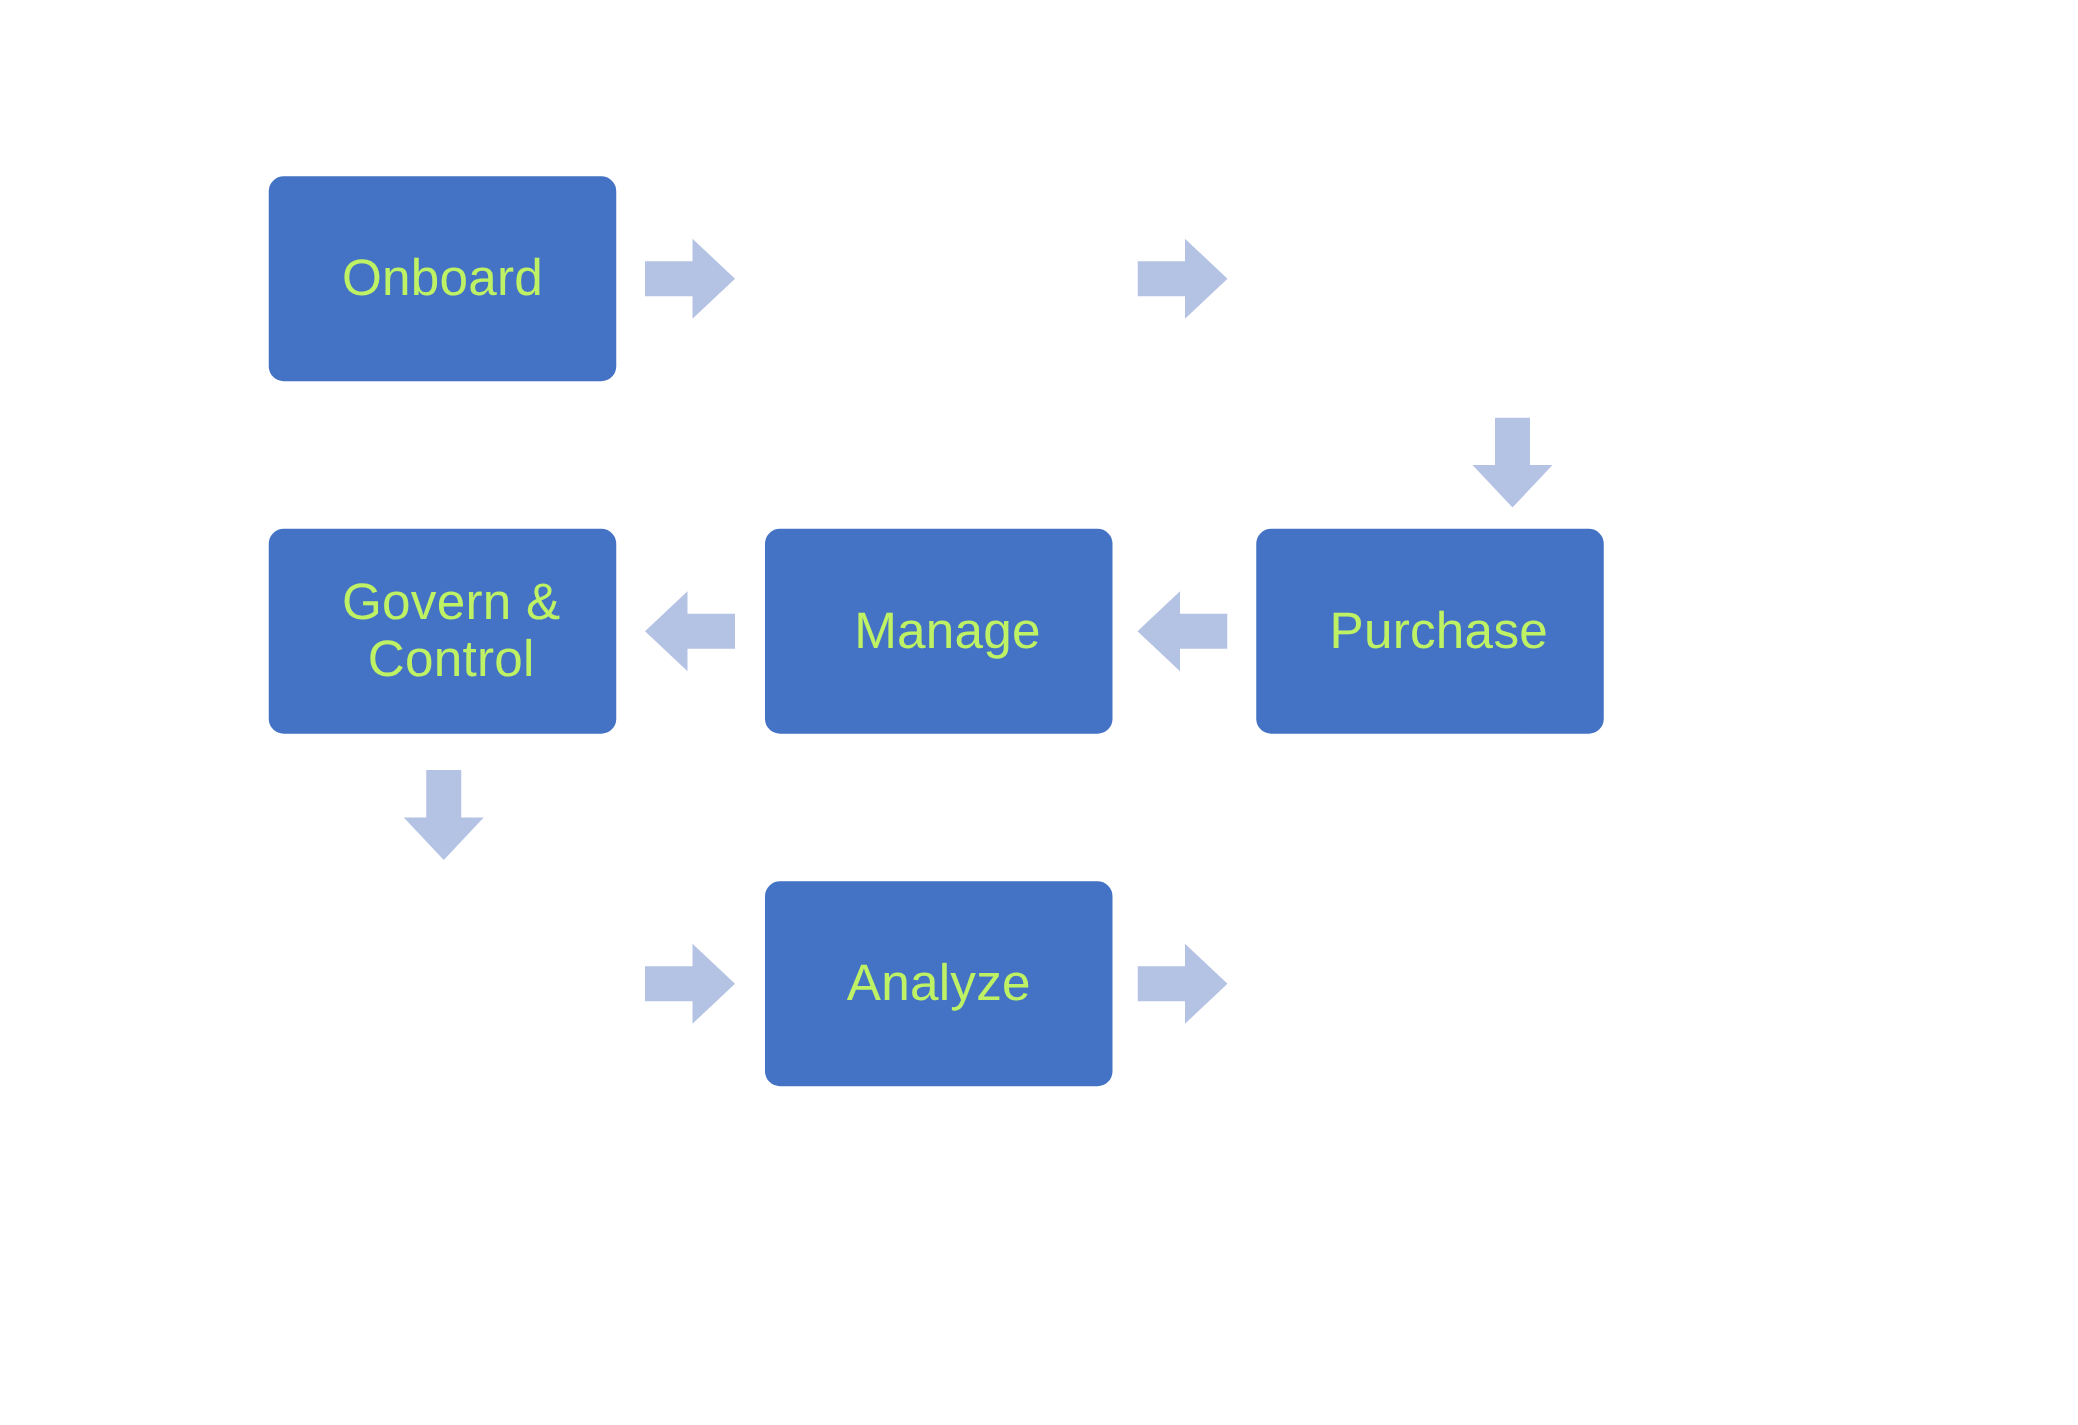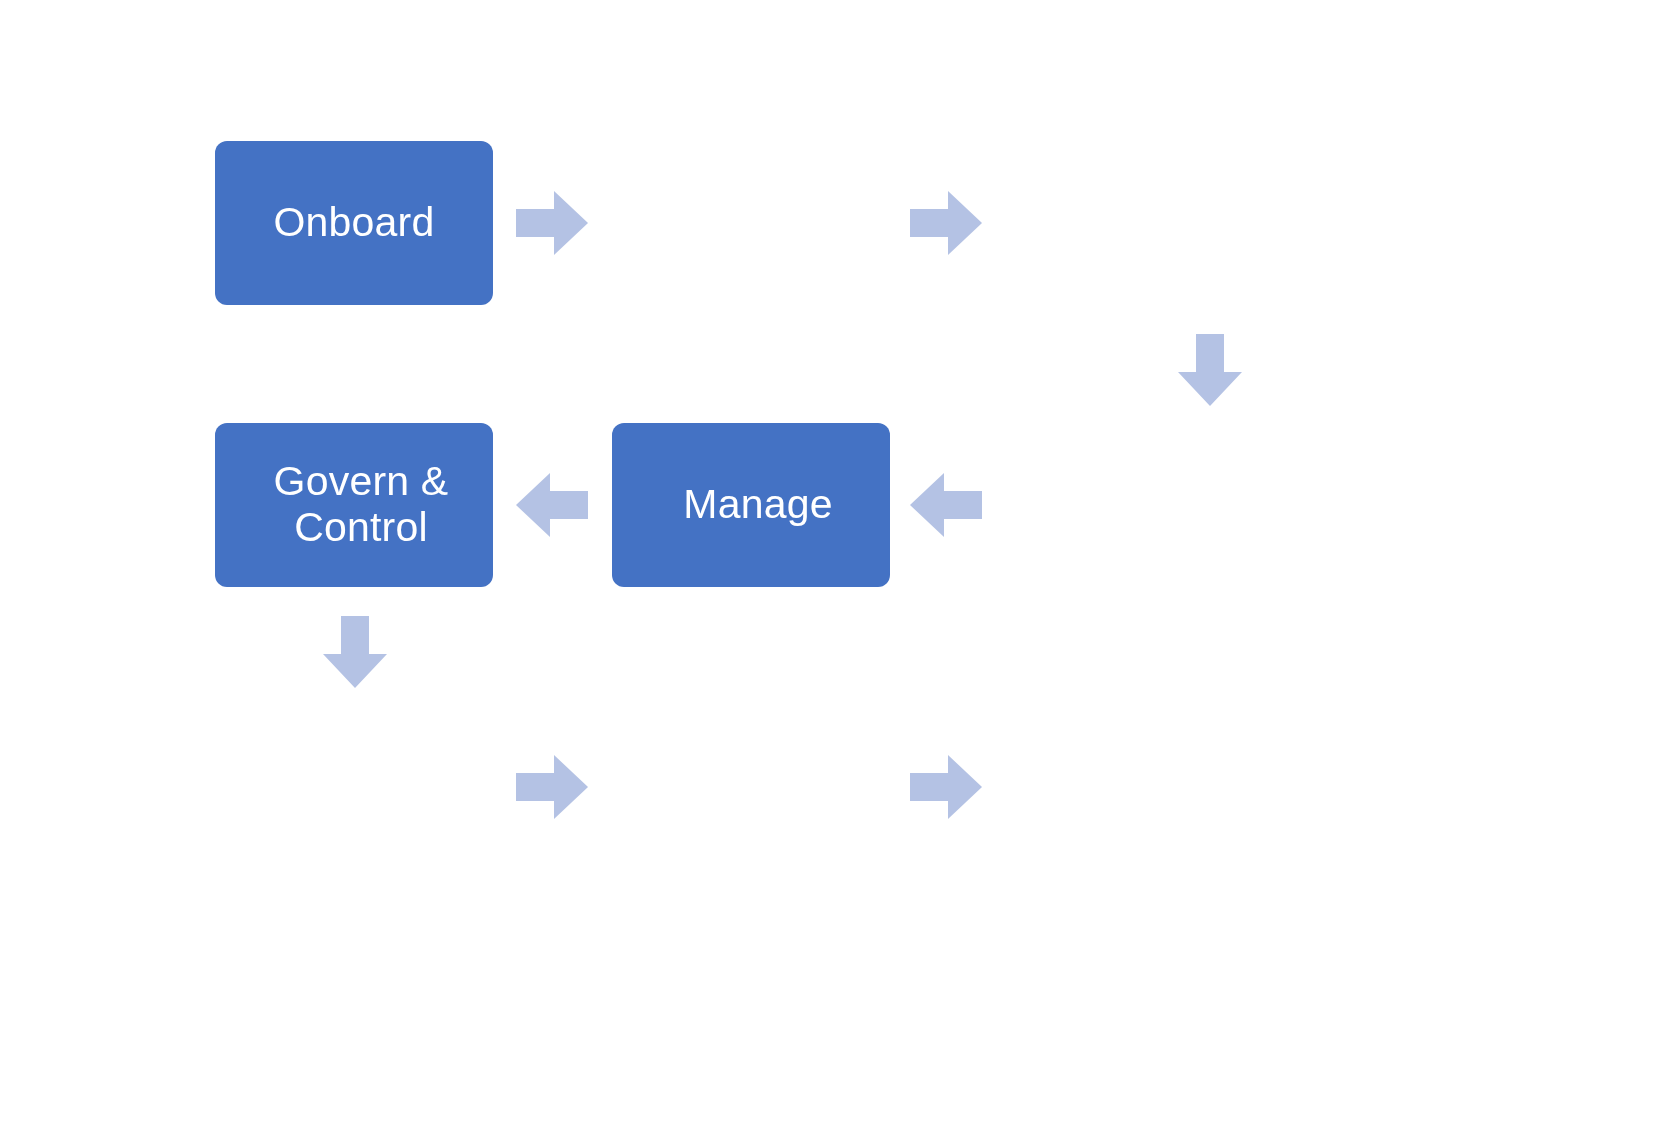--- a/index.html
+++ b/index.html
@@ -23,21 +23,21 @@
     height: 164px;
     background: #4472C4;
     border-radius: 12px;
     display: flex;
     align-items: center;
     justify-content: center;
     box-sizing: border-box;
     padding: 4px 10px;
   }
   .node-label {
-    color: #ffffff;
+    color: #bef264;
     font-size: 41px;
     line-height: 1.12;
     text-align: center;
     white-space: pre-line;
     font-weight: 400;
     letter-spacing: 0.2px;
   }
   .arrow {
     position: absolute;
   }
@@ -109,34 +109,40 @@
   <div class="node row2 col2">
     <span class="node-label">Manage</span>
   </div>
 
   <div class="arrow h-arrow ha-r2b">
     <svg width="72" height="68" viewBox="0 0 72 68">
       <polygon points="72,20 34,20 34,2 0,34 34,66 34,48 72,48" fill="#B4C2E4"></polygon>
     </svg>
   </div>
 
+  <div class="node row2 col3">
+    <span class="node-label">Purchase</span>
+  </div>
 
   <div class="arrow v-arrow va-c1">
     <svg width="68" height="72" viewBox="0 0 68 72">
       <polygon points="20,0 48,0 48,38 66,38 34,72 2,38 20,38" fill="#B4C2E4"></polygon>
     </svg>
   </div>
 
 
   <div class="arrow h-arrow ha-r3a">
     <svg width="72" height="68" viewBox="0 0 72 68">
       <polygon points="0,20 38,20 38,2 72,34 38,66 38,48 0,48" fill="#B4C2E4"></polygon>
     </svg>
   </div>
 
+  <div class="node row3 col2">
+    <span class="node-label">Analyze</span>
+  </div>
 
   <div class="arrow h-arrow ha-r3b">
     <svg width="72" height="68" viewBox="0 0 72 68">
       <polygon points="0,20 38,20 38,2 72,34 38,66 38,48 0,48" fill="#B4C2E4"></polygon>
     </svg>
   </div>
 
 
 </div>
 

